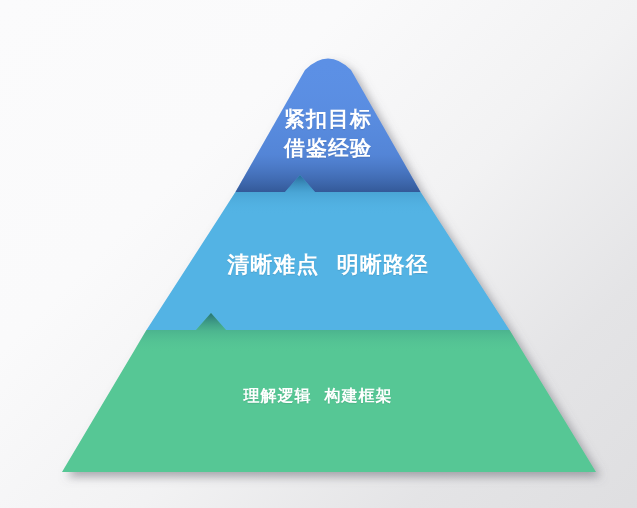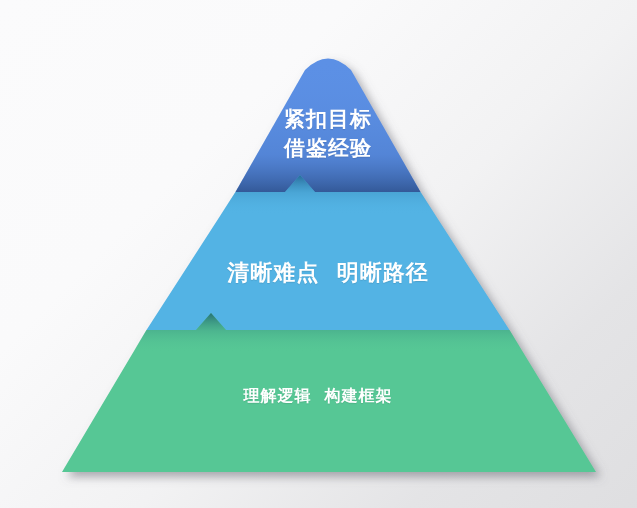--- a/index.html
+++ b/index.html
@@ -55,21 +55,20 @@
     top: 104px;
     width: 200px;
     font-size: 21px;
     line-height: 1.40;
   }
   #label-middle {
     left: 148px;
     top: 250px;
     width: 360px;
     font-size: 22px;
-    margin-top: 8px;
   }
   #label-bottom {
     left: 110px;
     top: 386px;
     width: 416px;
     font-size: 16px;
   }
 </style>
 </head>
 <body>

